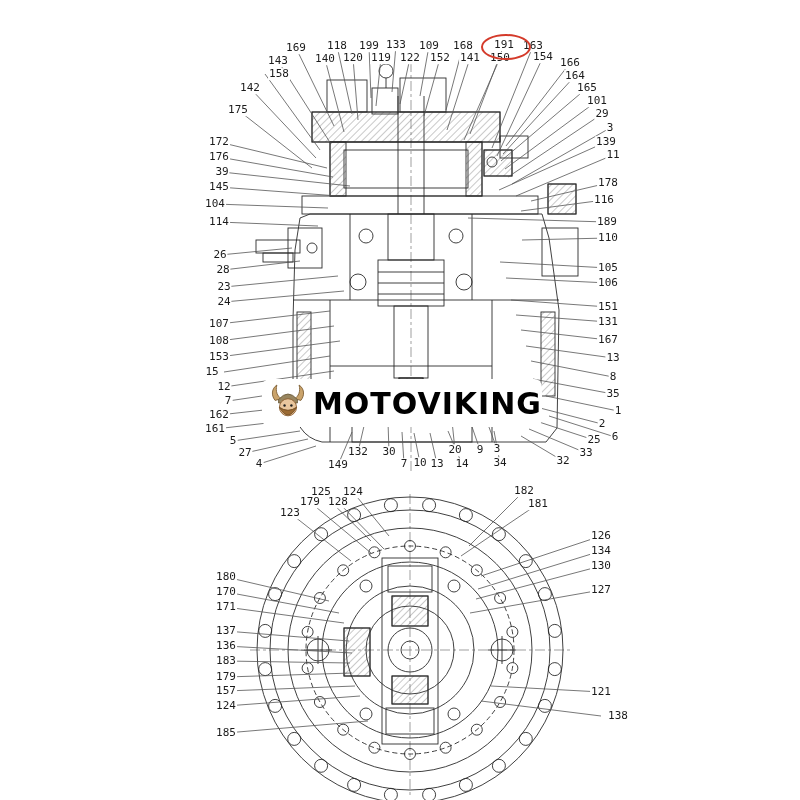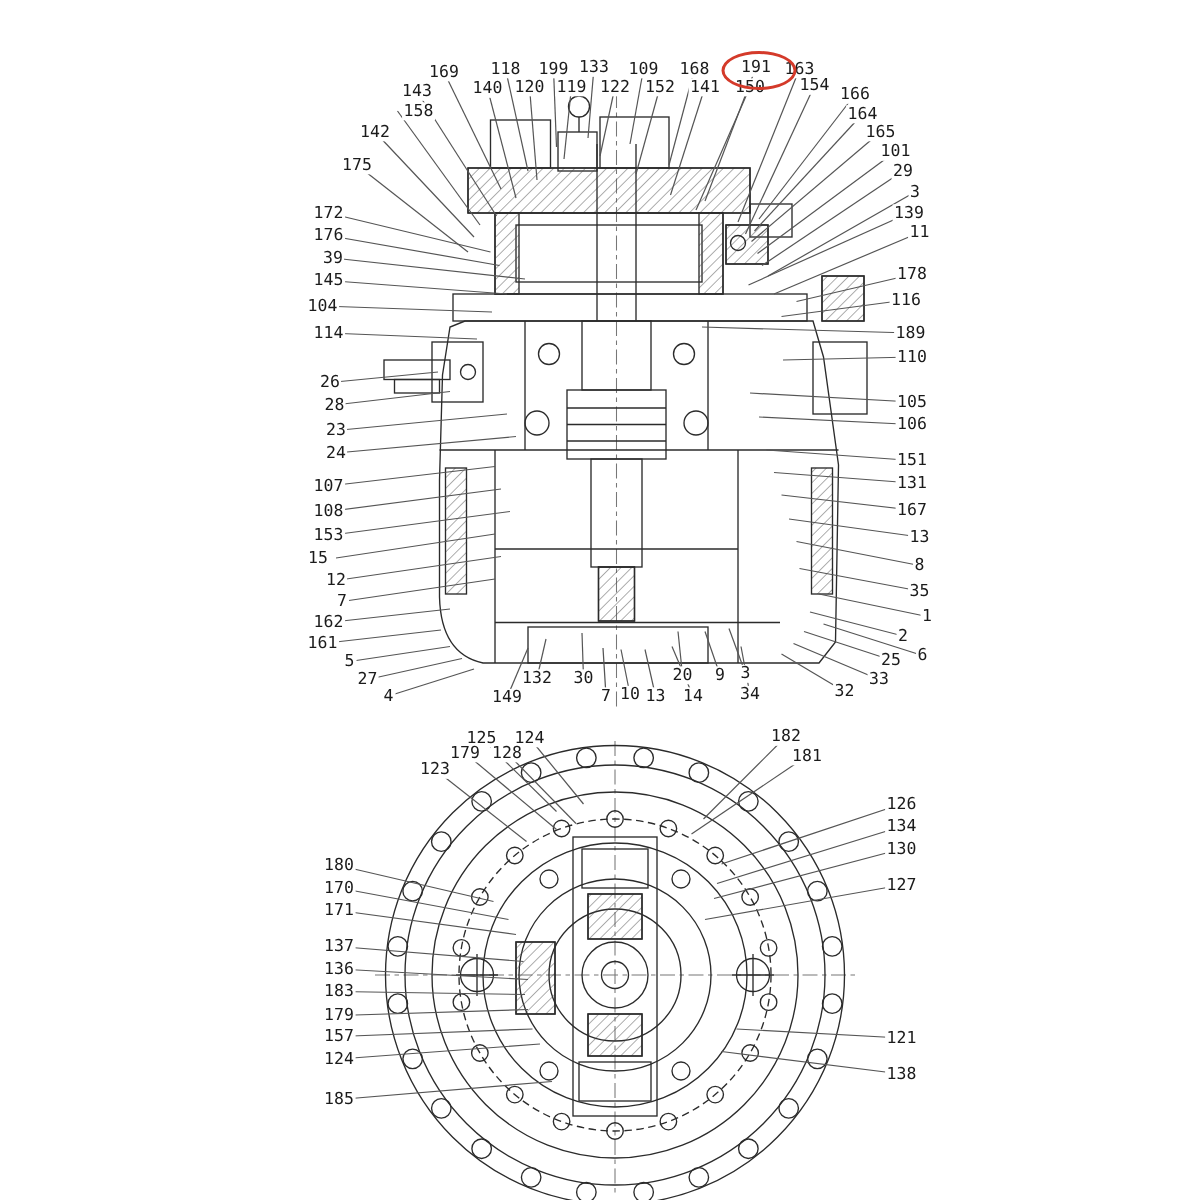--- a/index.html
+++ b/index.html
@@ -377,19 +377,31 @@
       <div class="part-label" style="left: 226px; top: 661px;">183</div>
       <div class="part-label" style="left: 226px; top: 677px;">179</div>
       <div class="part-label" style="left: 226px; top: 691px;">157</div>
       <div class="part-label" style="left: 226px; top: 706px;">124</div>
       <div class="part-label" style="left: 226px; top: 733px;">185</div>
       <div class="part-label" style="left: 601px; top: 536px;">126</div>
       <div class="part-label" style="left: 601px; top: 551px;">134</div>
       <div class="part-label" style="left: 601px; top: 566px;">130</div>
       <div class="part-label" style="left: 601px; top: 590px;">127</div>
       <div class="part-label" style="left: 601px; top: 692px;">121</div>
-      <div class="part-label" style="left: 601px; top: 716px; text-align: center;">138</div>
+      <div class="part-label" style="left: 618px; top: 716px; text-align: center;">138</div>
     </div>
 
   <div id="highlight-ellipse" style="left: 481px; top: 34px; width: 46px; height: 22px; border-color: rgb(212, 58, 42);"></div>
 
+  <div class="watermark">
+    <svg width="42" height="46" viewBox="0 0 42 46">
+      <path d="M6 20 C1 14 2 6 8 2 C6 10 9 15 13 18 Z" fill="#caa36b" stroke="#7a5a2f" stroke-width="1"></path>
+      <path d="M36 20 C41 14 40 6 34 2 C36 10 33 15 29 18 Z" fill="#caa36b" stroke="#7a5a2f" stroke-width="1"></path>
+      <path d="M10 19 Q21 6 32 19 L32 23 L10 23 Z" fill="#98855f" stroke="#6b5a3a" stroke-width="1"></path>
+      <circle cx="21" cy="28" r="10" fill="#e9c69d" stroke="#8a5a2b" stroke-width="1"></circle>
+      <path d="M11 28 Q21 46 31 28 Q21 35 11 28 Z" fill="#9b6a33" stroke="#6e4a20" stroke-width="1"></path>
+      <circle cx="17" cy="26" r="1.4" fill="#222"></circle>
+      <circle cx="25" cy="26" r="1.4" fill="#222"></circle>
+    </svg>
+    <span class="watermark-text">MOTOVIKING</span>
+  </div>
 
 </div>
 
 </body></html>

